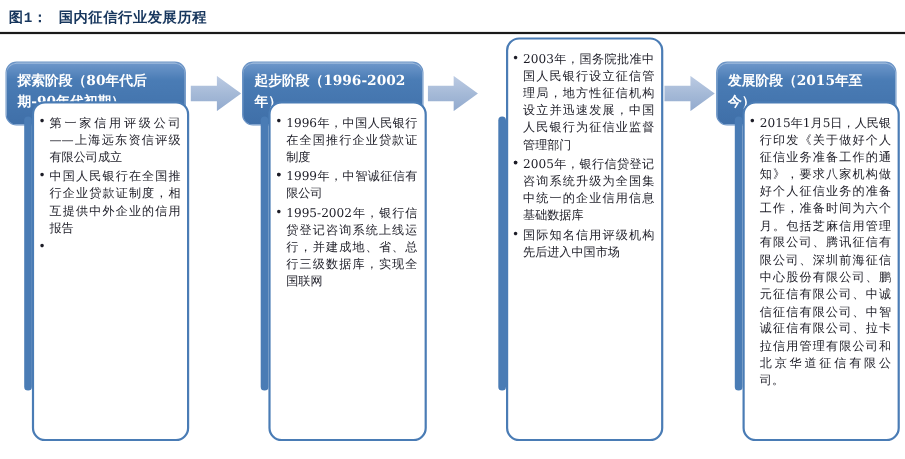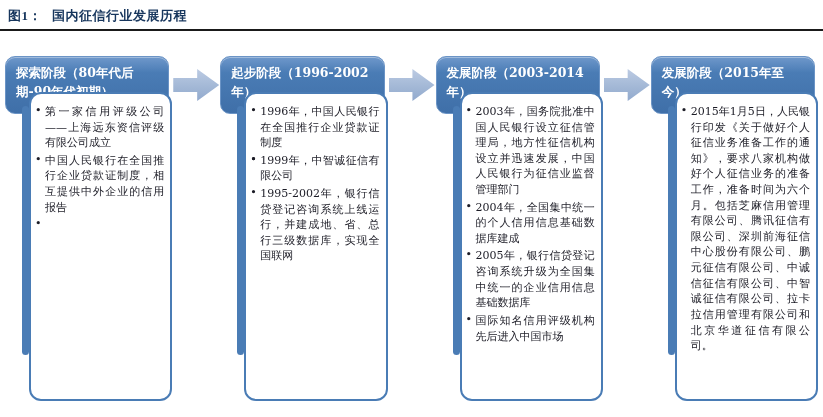--- a/index.html
+++ b/index.html
@@ -9,21 +9,21 @@
     box-sizing:border-box;
     background:#fff;
     font-family:"DejaVu Serif","Liberation Serif",serif;
     overflow:hidden;
   }
   .title-row{
     box-sizing:border-box;
     height:31px;
     padding:7px 10px 0 8px;
     border-bottom:2px solid var(--rule,#1a1a1a);
-    font-family:Liberation Serif, serif;
+    font-family:Liberation Mono, monospace;
     font-weight:bold;
     font-size:13px;
     color:var(--navy,#17365d);
     letter-spacing:.5px;
   }
   .title-row .label{margin-right:10px;}
   .flow{
     position:relative;
     display:flex;
     align-items:stretch;
@@ -158,34 +158,30 @@
     <span class="dot">•</span>
     <span class="bullet-text">1995-2002年，银行信贷登记咨询系统上线运行，并建成地、省、总行三级数据库，实现全国联网</span>
   </li>
 </ul>
     </div>
   </div>
 
   <div class="arrow"></div>
 
   <div class="stage">
-    <div class="stage-header">
-      <span>发展阶段（2003-2014年）</span>
-    </div>
     <div class="stage-bar"></div>
     <div class="stage-body">
       <ul class="bullets">
   <li>
     <span class="dot">•</span>
     <span class="bullet-text">2003年，国务院批准中国人民银行设立征信管理局，地方性征信机构设立并迅速发展，中国人民银行为征信业监督管理部门</span>
   </li>
 
   <li>
     <span class="dot">•</span>
-    <span class="bullet-text">2004年，全国集中统一的个人信用信息基础数据库建成</span>
   </li>
 
   <li>
     <span class="dot">•</span>
     <span class="bullet-text">2005年，银行信贷登记咨询系统升级为全国集中统一的企业信用信息基础数据库</span>
   </li>
 
   <li>
     <span class="dot">•</span>
     <span class="bullet-text">国际知名信用评级机构先后进入中国市场</span>

